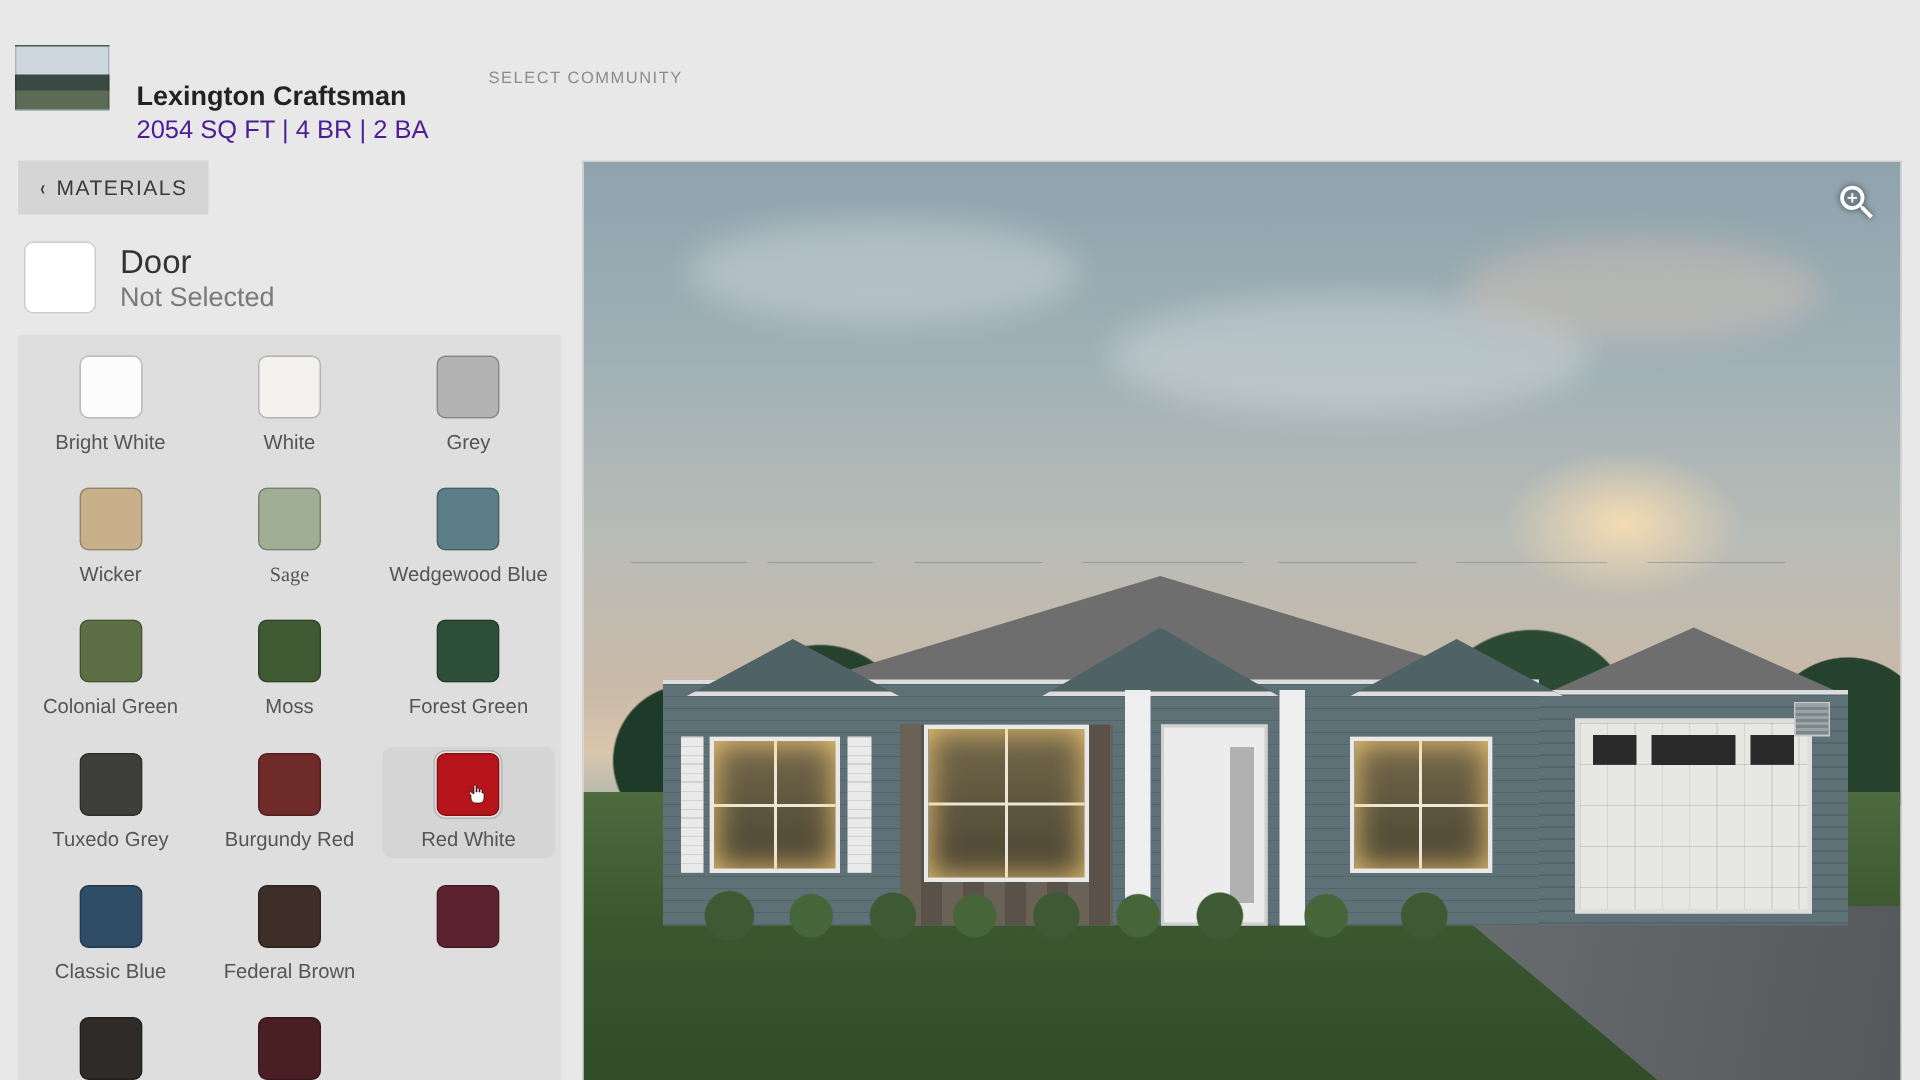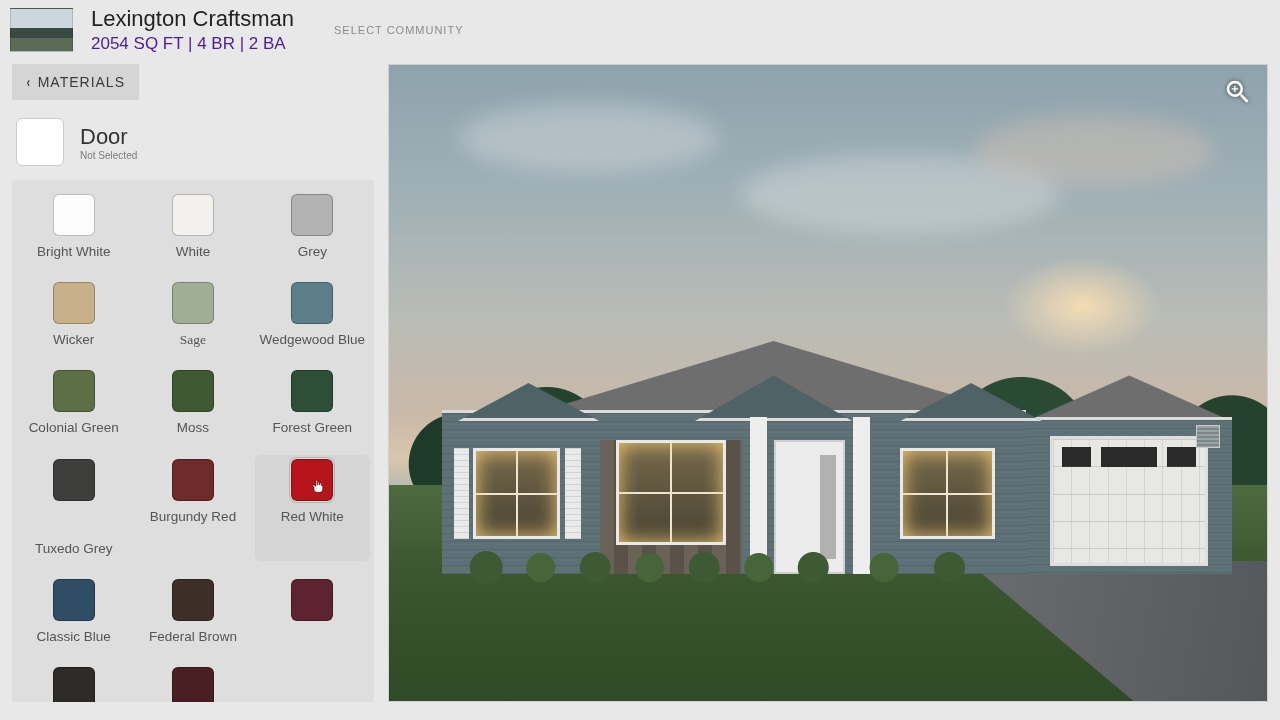--- a/index.html
+++ b/index.html
@@ -16,21 +16,21 @@
     display: flex;
     align-items: center;
     gap: 18px;
     padding: 6px 10px 10px 10px;
   }
   .thumb {
     width: 63px; height: 44px;
     background: linear-gradient(#cdd6dc 0 45%, #394a43 45% 70%, #5c6b55 70% 100%);
     border: 1px solid rgba(0,0,0,.15);
   }
-  .plan-text .plan-name { font-size: 22px; font-weight: 400; color:#222; }
+  .plan-text .plan-name { font-size: 18px; font-weight: 700; color:#222;margin-top:48px; }
   .plan-text .plan-specs { font-size: 17px; color:#4c1d95; margin-top:2px; }
   .community {
     margin-left: 22px;
   }
   .community .label {
     font-size: 11px; letter-spacing: 1px; color:#8c8c8c;
   }
   .community .select {
     display:flex; align-items:center; gap:8px;
     font-size: 19px; color:#222;
@@ -67,21 +67,21 @@
   .current-sel {
     display:flex; align-items:center; gap:16px;
     margin-top: 18px;
     padding-left: 4px;
   }
   .current-sel .sw {
     width:48px; height:48px; border-radius:6px;
     background:#fff; border:1px solid #ccc;
   }
   .current-sel .t1 { font-size:22px; color:#333; }
-  .current-sel .t2 { font-size:10px; color:#7a7a7a; }
+  .current-sel .t2 { font-size:18px; color:#7a7a7a; }
 
   .swatch-panel {
     margin-top: 14px;
     background:#dedede;
     border-radius:2px;
     padding: 14px 4px 4px 4px;
     flex:1;
     overflow:hidden;
   }
   .swatch-grid {
@@ -335,21 +335,21 @@
             <div class="lbl">Colonial Green</div>
           </div>
           <div class="swatch" style="position: relative;">
             <div class="chip" style="background: rgb(63, 90, 51);"></div>
             <div class="lbl">Moss</div>
           </div>
           <div class="swatch" style="position: relative;">
             <div class="chip" style="background: rgb(46, 79, 55);"></div>
             <div class="lbl">Forest Green</div>
           </div>
-          <div class="swatch" style="position: relative; gap: 32px;">
+          <div class="swatch" style="position: relative;">
             <div class="chip" style="background: rgb(62, 62, 60);"></div>
             <div class="lbl">Tuxedo Grey</div>
           </div>
           <div class="swatch" style="position: relative;">
             <div class="chip" style="background: rgb(111, 42, 42);"></div>
             <div class="lbl">Burgundy Red</div>
           </div>
           <div class="swatch hover" style="position: relative;">
             <div class="chip" style="background: rgb(181, 20, 26);"></div>
             <div class="lbl">Red White</div>

